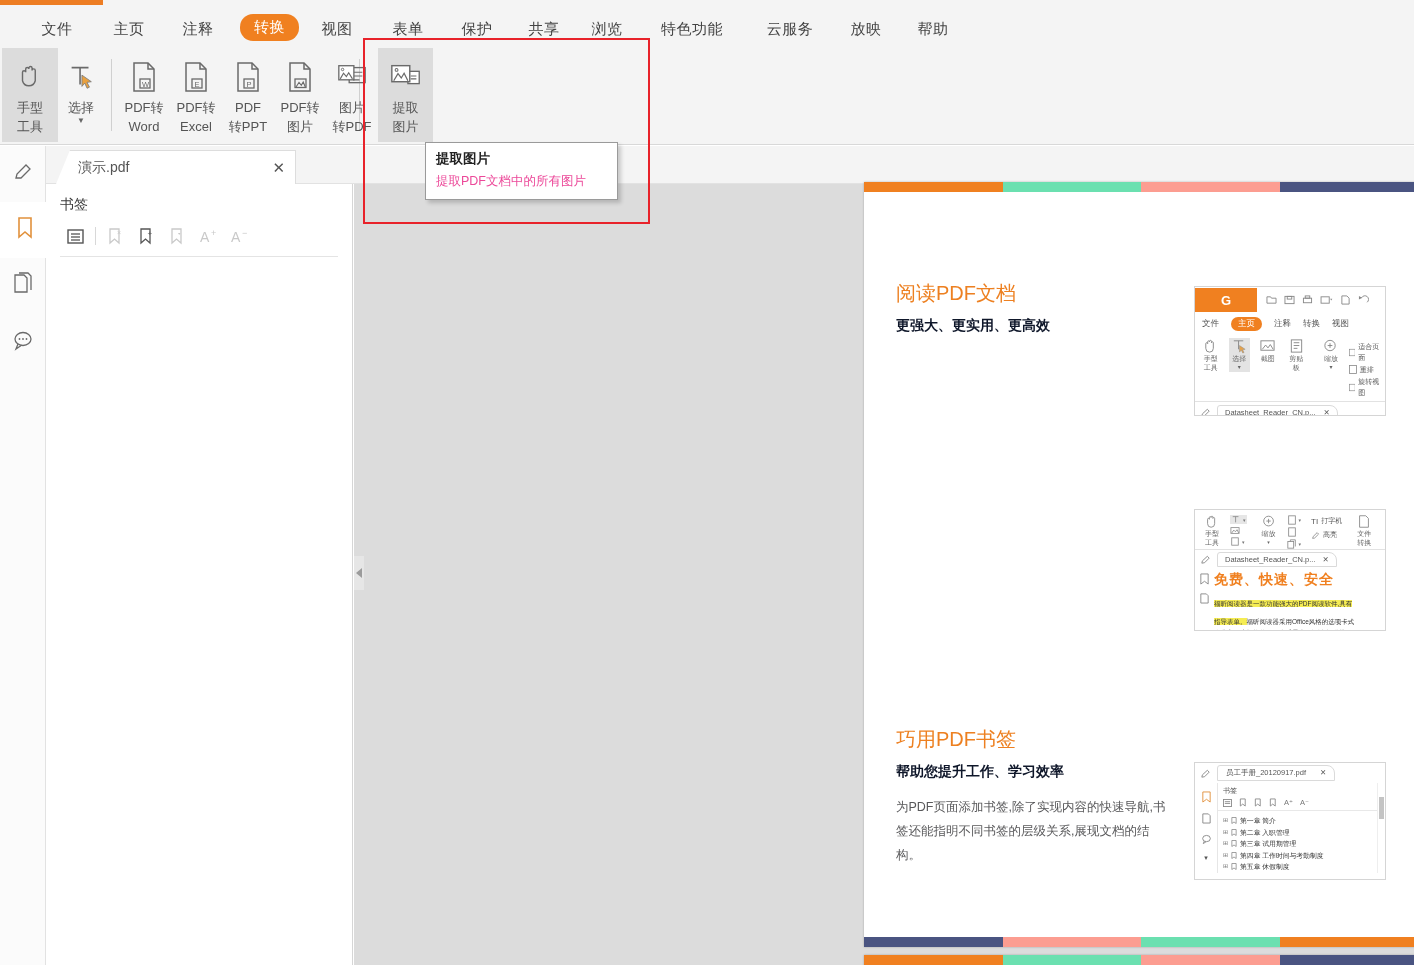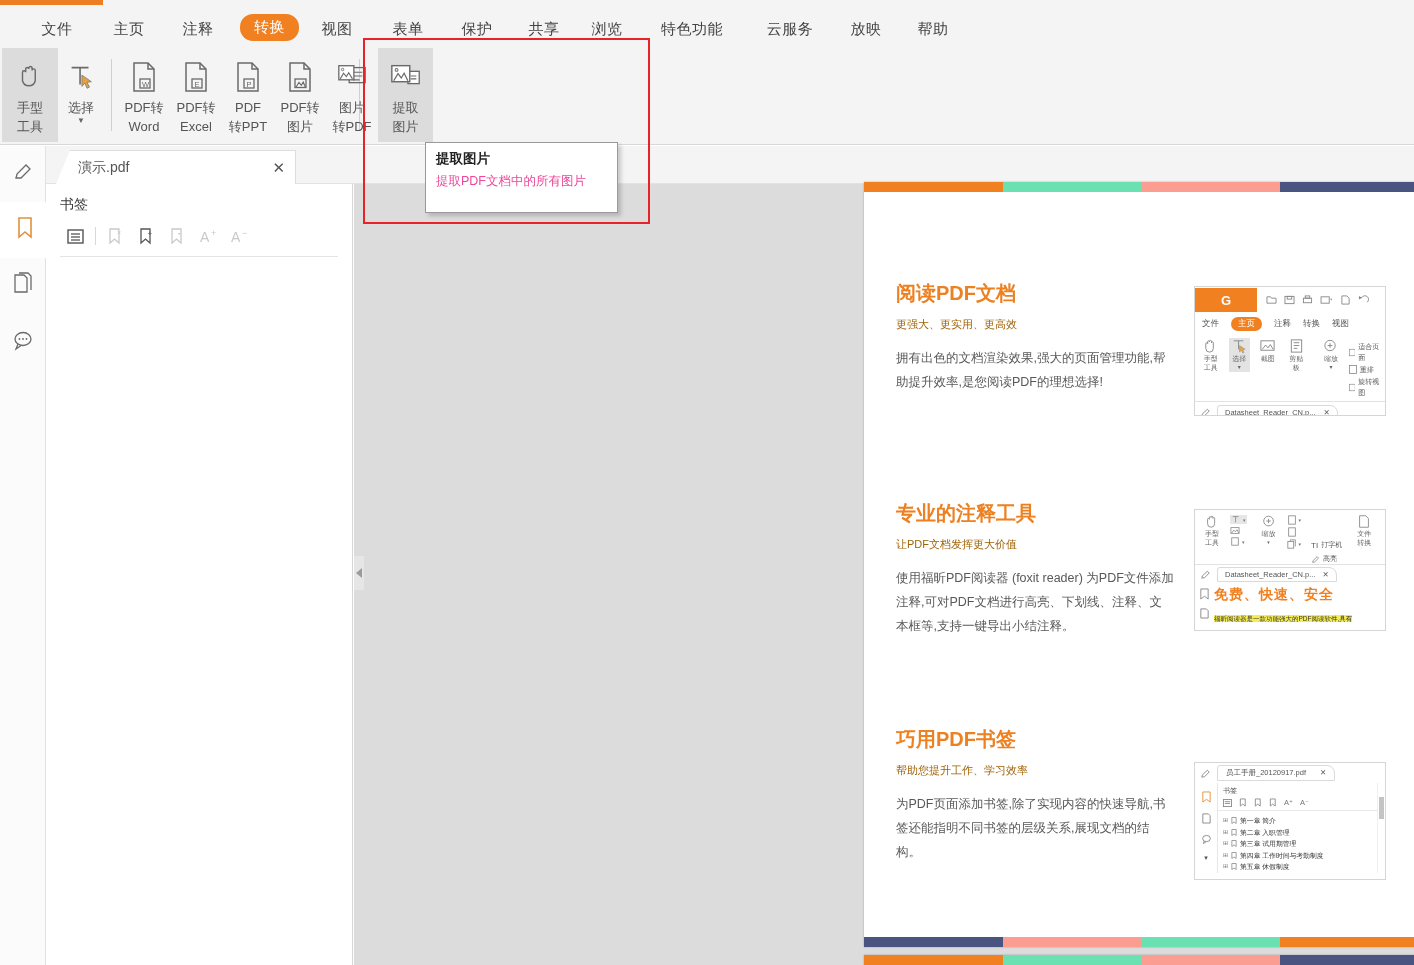--- a/index.html
+++ b/index.html
@@ -61,21 +61,21 @@
   }
 
   
   .redbox {
     position:absolute; left:363px; top:38px; width:287px; height:186px;
     border:2px solid #E8222A; pointer-events:none; z-index:40;
   }
 
   
   .tooltip {
-    position:absolute; left:425px; top:142px; width:193px; height:71px;
+    position:absolute; left:425px; top:142px; width:193px; height:58px;
     background:#fff; border:1px solid #9A9A9A;
     box-shadow:3px 3px 4px rgba(0,0,0,0.18);
     padding:7px 10px 0 10px; z-index:50;
   }
   .tooltip .tt-title { font-size:13.5px; font-weight:bold; color:#222; margin-bottom:5px; }
   .tooltip .tt-body  { font-size:12.5px; color:#ec4899; white-space:nowrap; }
 
   
   .rail {
     position:absolute; left:0; top:146px; width:46px; bottom:0;
@@ -140,25 +140,25 @@
   .page.p1 { height:765px; }
   .page.p2 { top:771px; height:200px; }
 
   .bars { display:flex; height:10px; width:100%; }
   .bars > div { height:10px; }
 
   .pagebody { padding:0; position:relative; height:calc(100% - 20px); }
 
   .sec { position:absolute; left:32px; width:490px; }
   .sec .h1 {
-    font-size:20px; font-weight:bold; color:#ED8021; letter-spacing:0px;
+    font-size:20px; font-weight:normal; color:#ED8021; letter-spacing:0px;
     margin-bottom:10px;
   }
   .sec .h2 {
-    font-size:11px; font-weight:normal; color:#a16207; margin-bottom:14px;
+    font-size:14px; font-weight:bold; color:#0f172a; margin-bottom:14px;
   }
   .sec .p {
     font-size:12.5px; color:#58585a; line-height:24px; width:278px;
   }
 
   
   .thumb {
     position:absolute; right:32px; border:1px solid #D5D5D5; background:#fff;
     overflow:hidden;
   }
@@ -436,21 +436,20 @@
           <div style="background: rgb(107, 224, 176); width: 25%;"></div>
           <div style="background: rgb(252, 157, 145); width: 25%;"></div>
           <div style="background: rgb(74, 84, 129); width: 25%;"></div>
         </div>
 
       <div class="pagebody">
 
         <div class="sec" style="top:88px;">
           <div class="h1">阅读PDF文档</div>
           <div class="h2">更强大、更实用、更高效</div>
-          <div class="p">拥有出色的文档渲染效果,强大的页面管理功能,帮助提升效率,是您阅读PDF的理想选择!</div>
         </div>
 
         <div class="thumb t1" style="top:94px;">
           <div class="tbar">
             <div class="logo">G</div>
             <div class="tbicons">
               <svg width="11" height="10" viewBox="0 0 12 11">
                   <path class="gs" d="M1 9 V2 H5 L6 3.5 H11 V9 Z"></path>
                 </svg>
               <svg width="11" height="10" viewBox="0 0 12 11">
@@ -545,25 +544,20 @@
             <svg width="11" height="11" viewBox="0 0 12 12">
                 <path class="gs" d="M2 10 L2.6 7.5 L8 2.5 L10 4.5 L5 9.5 Z"></path>
               </svg>
             <div class="pill">
               <span>Datasheet_Reader_CN.p...</span>
               <span>✕</span>
             </div>
           </div>
         </div>
 
-        <div class="sec" style="top:308px;">
-          <div class="h1">专业的注释工具</div>
-          <div class="h2">让PDF文档发挥更大价值</div>
-          <div class="p">使用福昕PDF阅读器 (foxit reader) 为PDF文件添加注释,可对PDF文档进行高亮、下划线、注释、文本框等,支持一键导出小结注释。</div>
-        </div>
 
         <div class="thumb t2" style="top:317px;">
           <div class="grid">
             <div class="tool">
               <svg width="16" height="15" viewBox="0 0 18 17">
                   <path class="gs" d="M4 11 V6 a1 1 0 0 1 2 0 V4 a1 1 0 0 1 2 0 V3.5 a1 1 0 0 1 2 0 V5 a1 1 0 0 1 2 0 V11 a4 4 0 0 1 -8 0 Z"></path>
                 </svg>
               <span>手型</span>
               <span>工具</span>
             </div>
@@ -605,21 +599,21 @@
                 </svg>
               <div style="display:flex;align-items:center;gap:2px;">
                 <svg width="10" height="10" viewBox="0 0 12 12">
                     <rect class="gs" x="1" y="3" width="7" height="8"></rect>
                     <path class="gs" d="M4 3 V1 H10 V9"></path>
                   </svg>
                   <span style="font-size:5px;color:#777;">▾</span>
               </div>
             </div>
             <div style="display:flex;flex-direction:column;gap:4px;padding-top:2px;margin-left:4px;">
-              <div style="display:flex;align-items:flex-end;gap:3px;font-size:7px;color:#555;margin-top:24px;">
+              <div style="display:flex;align-items:flex-end;gap:3px;font-size:7px;color:#555;">
                 <span style="font-size:8px;">TI</span>
                 <span>打字机</span>
               </div>
               <div style="display:flex;align-items:center;gap:3px;font-size:7px;color:#555;">
                 <svg width="9" height="9" viewBox="0 0 11 11">
                     <path class="gs" d="M2 9 L2.6 6.8 L7.5 2 L9.3 3.8 L4.4 8.6 Z"></path>
                   </svg>
                 <span>高亮</span>
               </div>
             </div>

